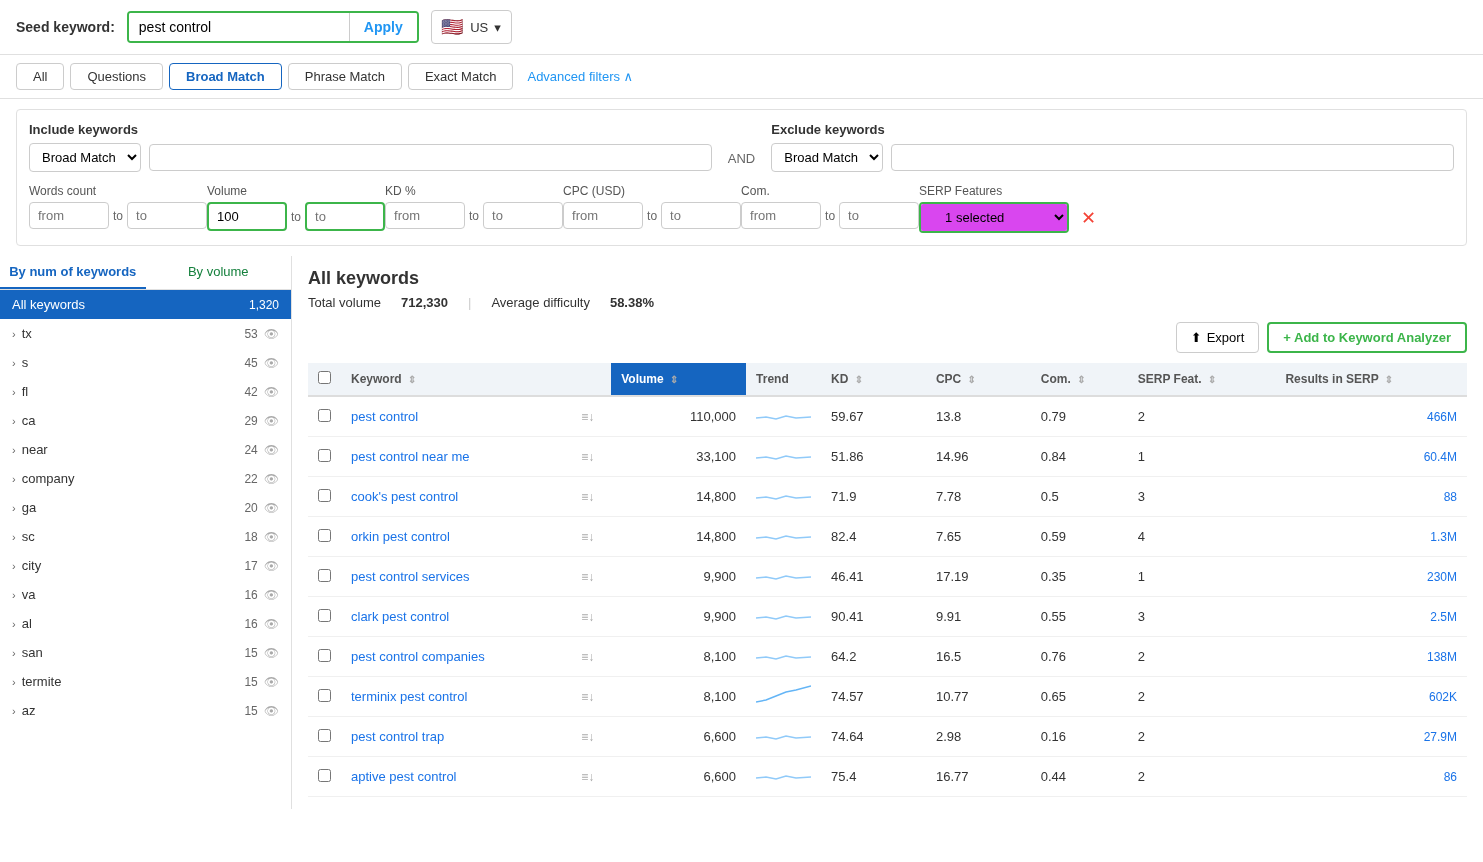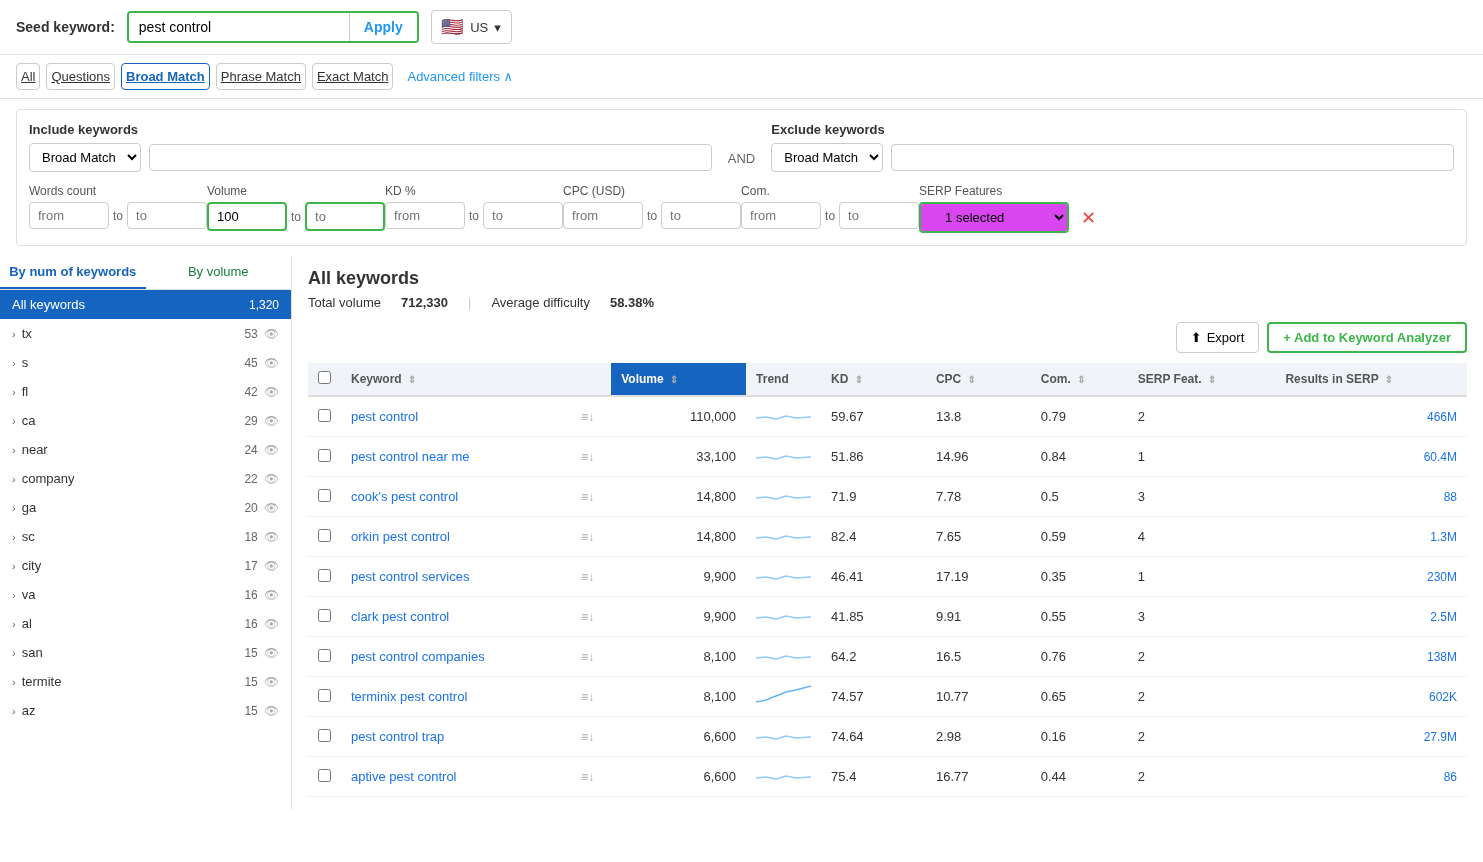--- a/index.html
+++ b/index.html
@@ -7,21 +7,21 @@
     
     .top-bar { display: flex; align-items: center; padding: 10px 16px; border-bottom: 1px solid #e0e0e0; gap: 12px; }
     .seed-label { font-weight: bold; font-size: 14px; white-space: nowrap; }
     .seed-input-wrap { display: flex; border: 2px solid #3cb54a; border-radius: 4px; overflow: hidden; }
     .seed-input { border: none; outline: none; padding: 6px 10px; font-size: 14px; width: 220px; }
     .apply-btn { background: #fff; border: none; border-left: 1px solid #ccc; padding: 6px 14px; color: #2196f3; font-size: 14px; cursor: pointer; font-weight: bold; }
     .country-select { display: flex; align-items: center; gap: 6px; border: 1px solid #ccc; border-radius: 4px; padding: 5px 10px; cursor: pointer; font-size: 13px; }
     .flag { font-size: 18px; }
 
     .filter-tabs { display: flex; align-items: center; padding: 8px 16px; gap: 6px; border-bottom: 1px solid #e0e0e0; }
-    .tab-btn { padding: 5px 4px; border: 1px solid #ccc; border-radius: 4px; background: #fff; cursor: pointer; font-size: 13px; color: #333; text-decoration: underline; }
+    .tab-btn { padding: 5px 16px; border: 1px solid #ccc; border-radius: 4px; background: #fff; cursor: pointer; font-size: 13px; color: #333; }
     .tab-btn.active-outline { background: #fff; border-color: #1565c0; color: #1565c0; font-weight: bold; }
     .advanced-filters-link { color: #2196f3; cursor: pointer; font-size: 13px; margin-left: 8px; }
 
     .advanced-panel { border: 1px solid #e0e0e0; margin: 10px 16px; border-radius: 4px; padding: 12px; }
     .adv-row1 { display: flex; gap: 16px; margin-bottom: 12px; }
     .adv-section { flex: 1; }
     .adv-section-label { font-size: 12px; color: #666; margin-bottom: 6px; }
     .adv-section-label.bold { font-weight: bold; font-size: 13px; color: #333; }
     .match-input-wrap { display: flex; gap: 8px; align-items: center; }
     .match-select { border: 1px solid #ccc; border-radius: 4px; padding: 5px 8px; font-size: 13px; cursor: pointer; background: #fff; }
@@ -530,21 +530,21 @@
     <td>
       <a class="kw-link">clark pest control</a>
     </td>
     <td>
       <span style="color:#aaa;font-size:12px;">≡↓</span>
     </td>
     <td class="volume-col" style="text-align:right; font-weight:500;">9,900</td>
     <td class="trend-cell"><svg class="trend-svg" viewBox="0 0 55 22">
                 <polyline points="0,14 10,13 20,15 30,12 40,14 55,13" fill="none" stroke="#90caf9" stroke-width="1.5"></polyline>
               </svg></td>
-    <td class="kd-col">41.85</td>
+    <td class="kd-col">90.41</td>
     <td class="cpc-col">9.91</td>
     <td class="com-col">0.55</td>
     <td class="serp-col">3</td>
     <td class="results-col">
       <a class="results-link">2.5M</a>
     </td>
   </tr>
           <tr>
     <td class="checkbox-cell">
       <input type="checkbox" style="">

